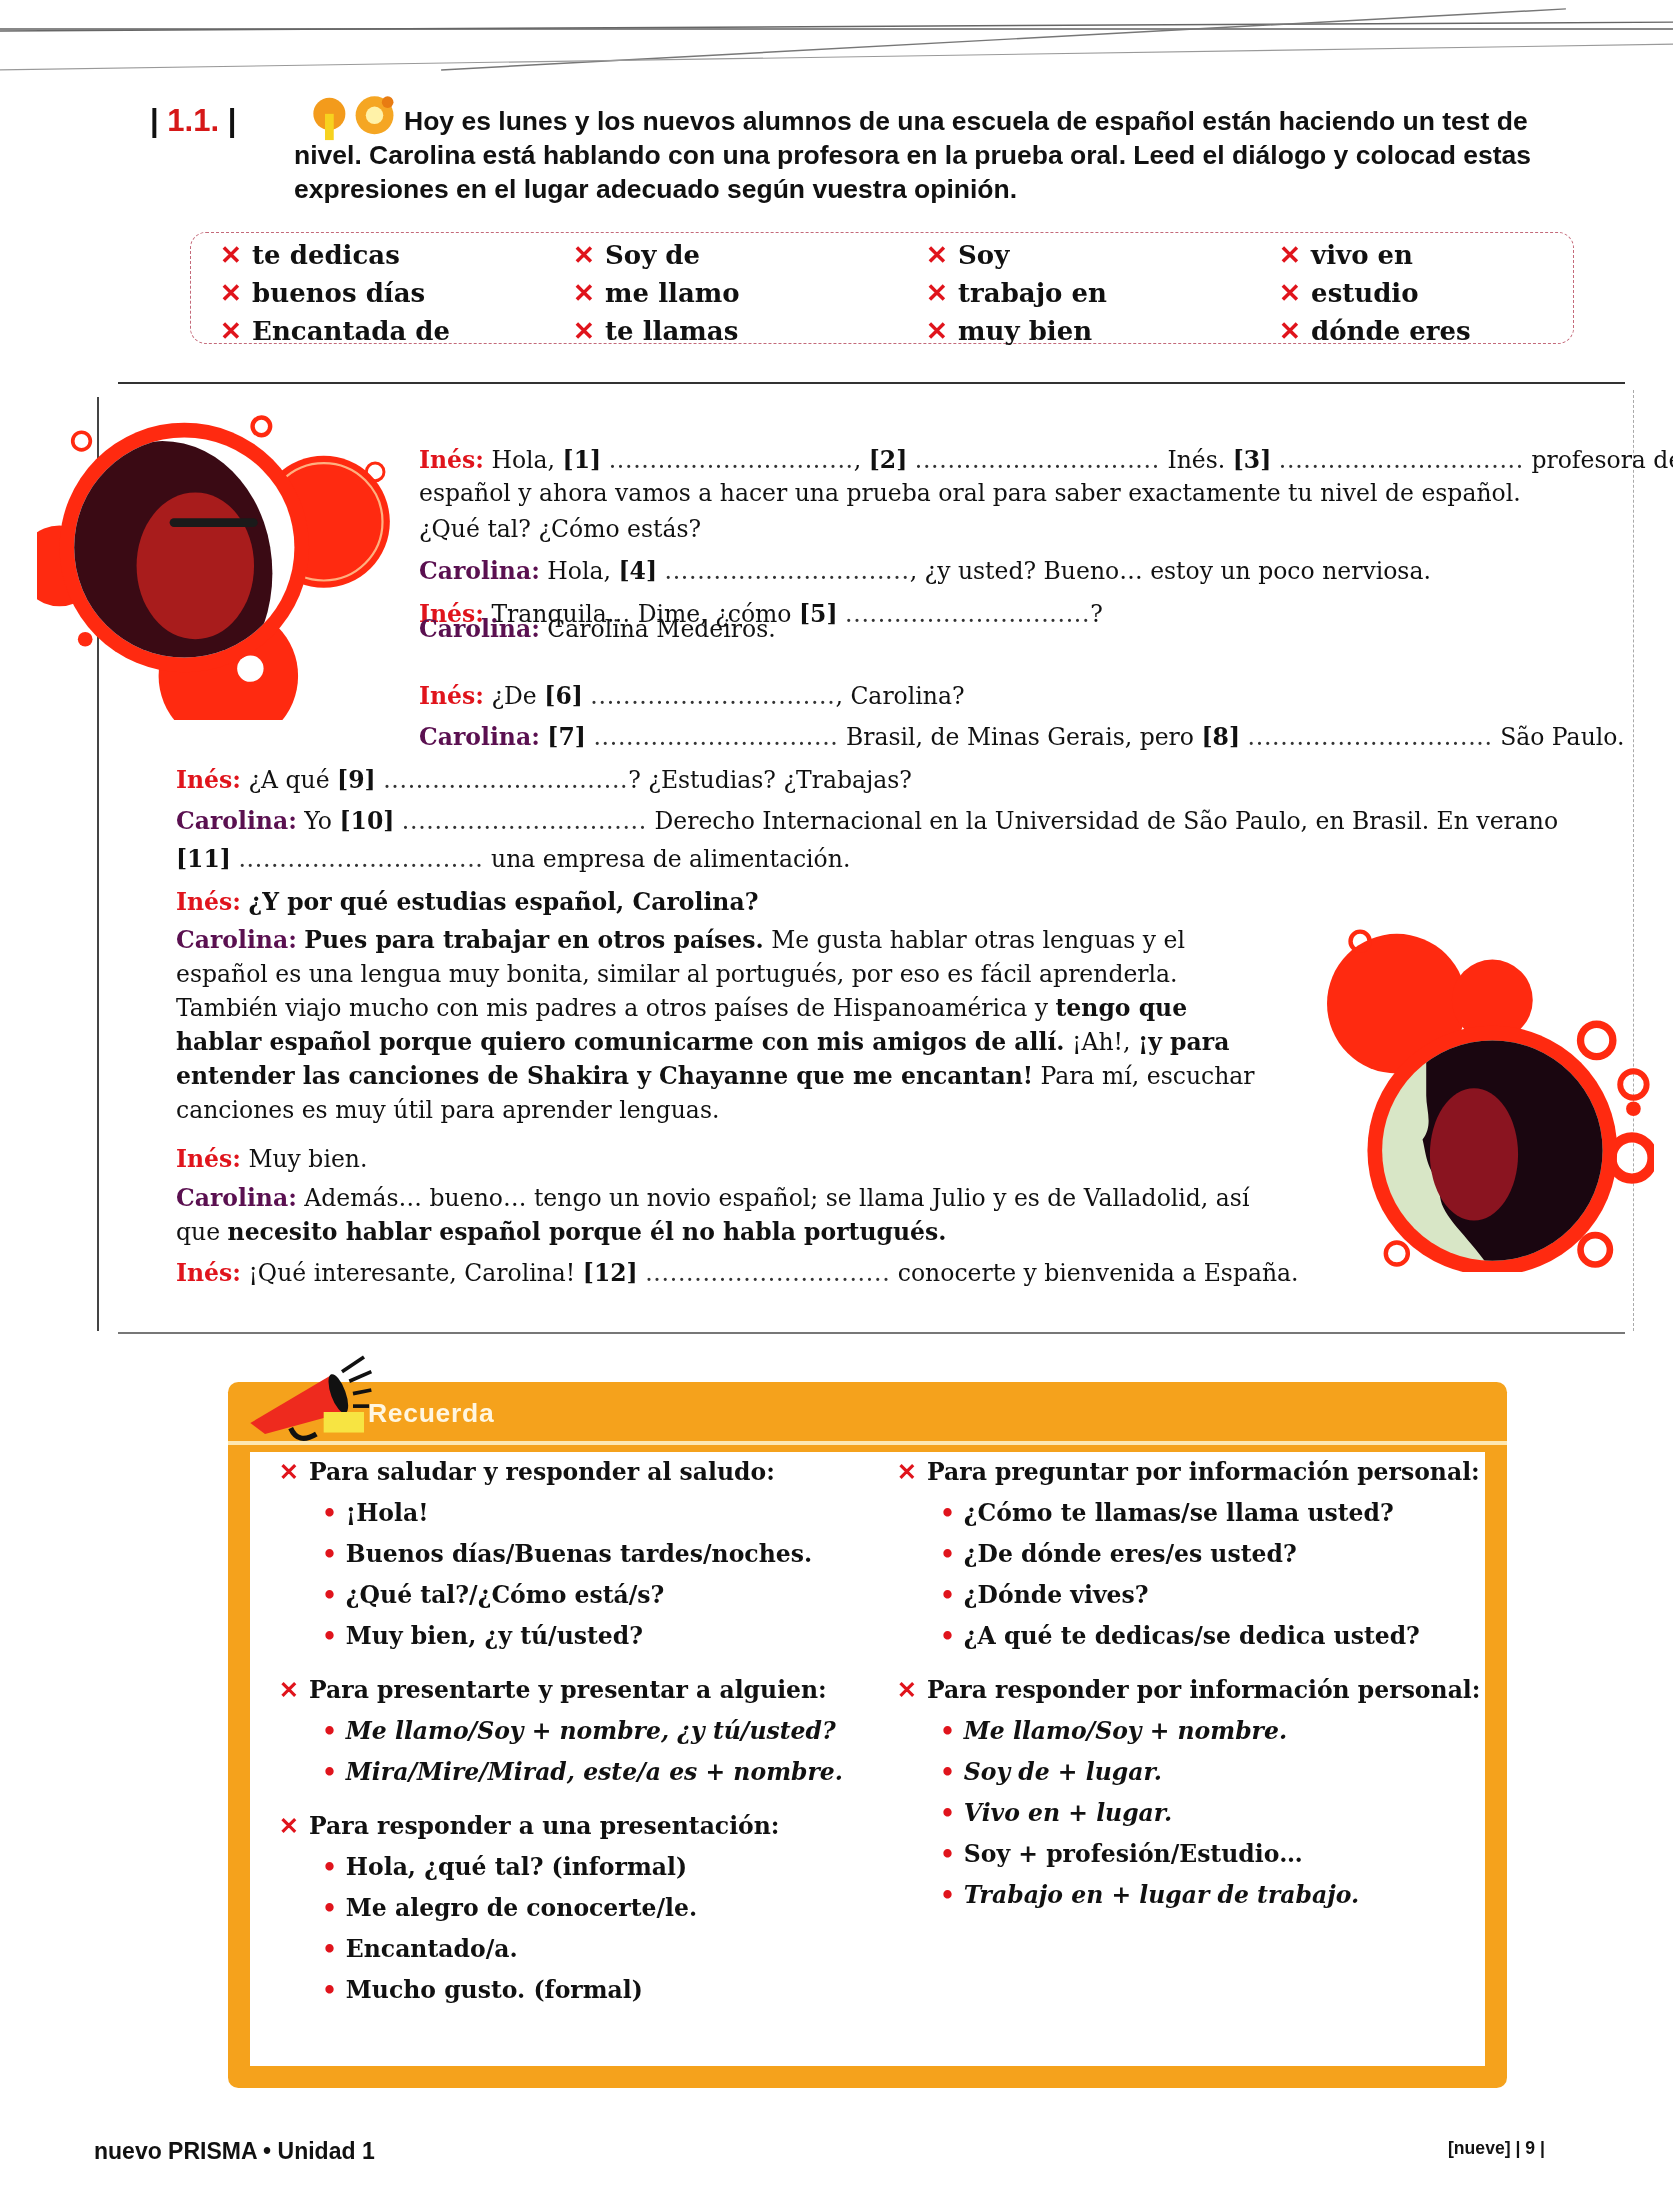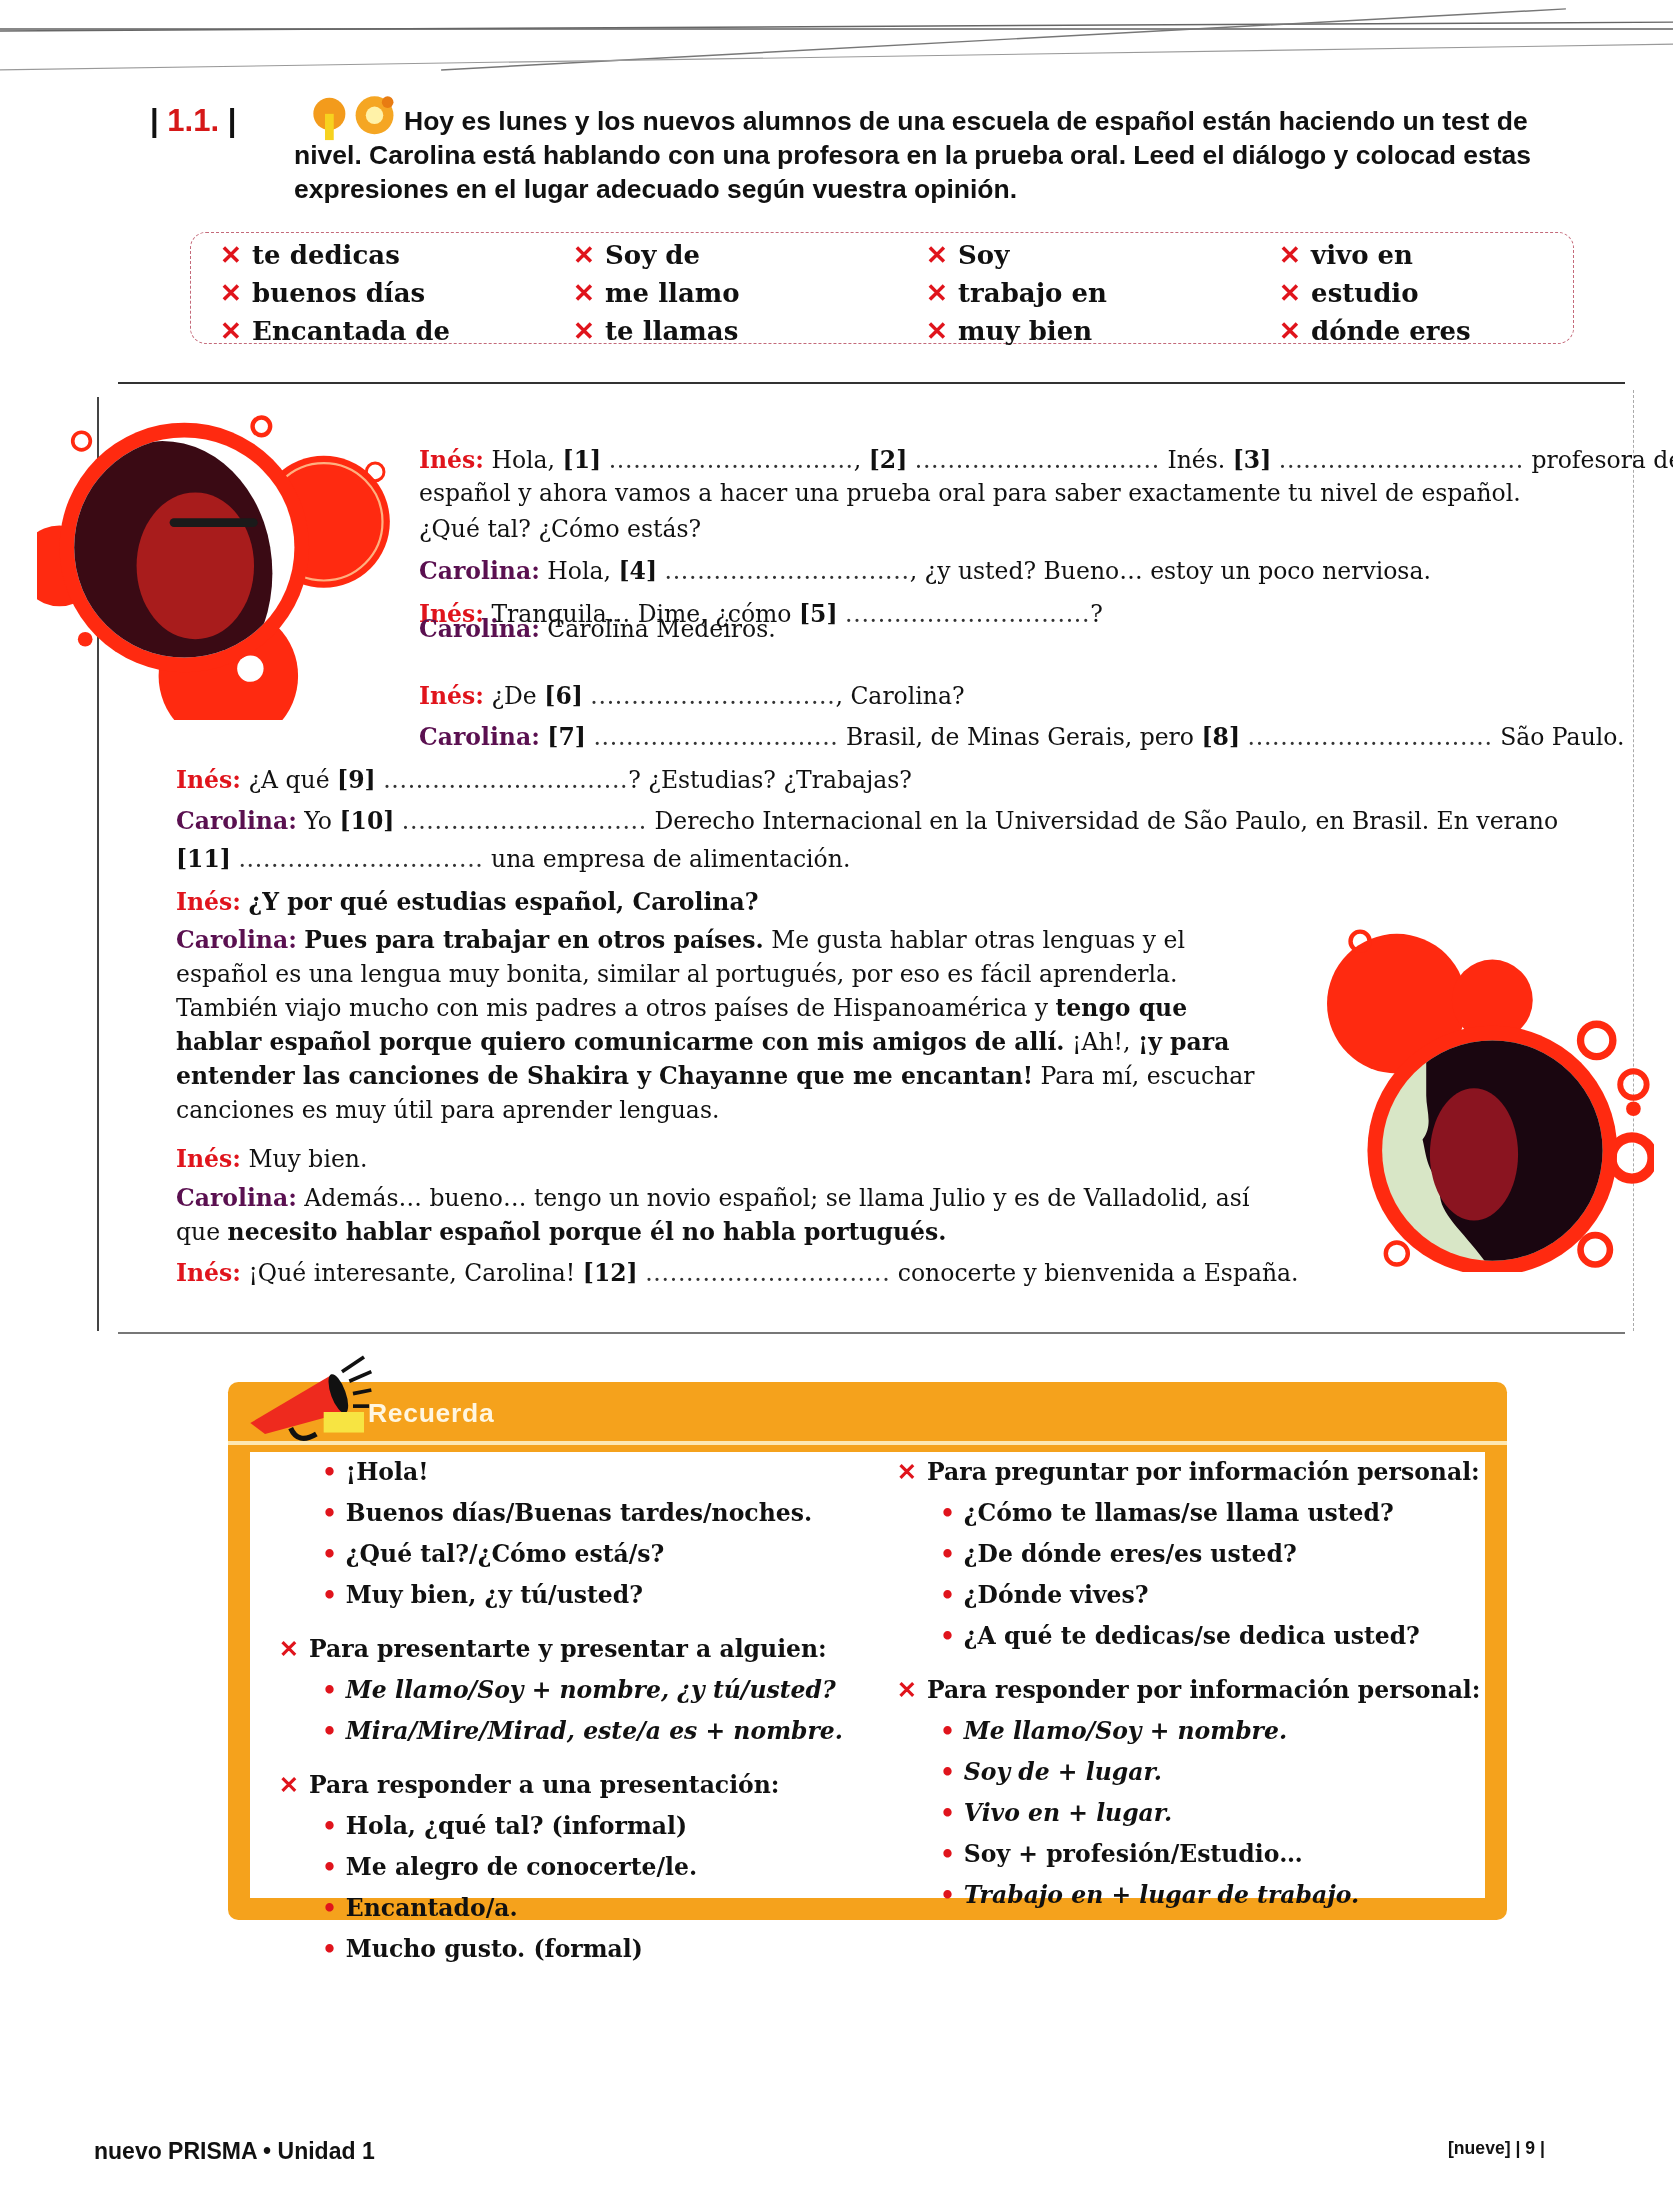--- a/index.html
+++ b/index.html
@@ -25,21 +25,21 @@
   .line{position:absolute;white-space:nowrap;}
   .sp-i{color:#e0141c;font-weight:bold;}
   .sp-c{color:#5a1050;font-weight:bold;}
   .b{font-weight:bold;}
   .gap{font-weight:bold;}
   .dots{letter-spacing:0.7px;color:#333;}
   .para{position:absolute;white-space:normal;}
   
   .portrait{position:absolute;}
   
-  .rec-box{left:228px;top:1382px;width:1279px;height:538px;background:#f5a21c;border-radius:10.3px;}
+  .rec-box{left:228px;top:1382px;width:1279px;height:706px;background:#f5a21c;border-radius:10.3px;}
   .rec-inner{position:absolute;left:22px;top:70px;right:22px;bottom:22px;background:#fff;}
   .rec-stripe{position:absolute;left:0;right:0;top:59px;height:4.4px;background:#fde7b2;}
   .rec-title{position:absolute;left:140px;top:16px;font-family:"Liberation Sans",sans-serif;font-weight:bold;font-size:26.5px;color:#fff6e0;letter-spacing:0.7px;}
   .rec-col{position:absolute;font-size:23.5px;line-height:41px;}
   .rec-head{font-weight:bold;}
   .rec-item{padding-left:43px;font-weight:bold;}
   .bullet{color:#e0141c;margin-right:8.8px;}
   .it{font-style:italic;}
   .sec{margin-bottom:13.2px;}
   
@@ -220,20 +220,21 @@
     <span>conocerte y bienvenida a España.</span>
   </div>
 </div>
 
 <div class="abs rec-box">
   <div class="rec-stripe"></div>
   <div class="rec-title">Recuerda</div>
   <div class="rec-inner">
     <div class="rec-col" style="left:29px;top:0;width:610px;" id="rec-left">
         <div class="sec">
+          <div class="rec-head"><span class="x">✕</span><span>Para saludar y responder al saludo:</span></div>
           <div class="rec-item"><span class="bullet">•</span><span>¡Hola!</span></div>
           <div class="rec-item"><span class="bullet">•</span><span>Buenos días/Buenas tardes/noches.</span></div>
           <div class="rec-item"><span class="bullet">•</span><span>¿Qué tal?/¿Cómo está/s?</span></div>
           <div class="rec-item"><span class="bullet">•</span><span>Muy bien, ¿y tú/usted?</span></div>
         </div>
         <div class="sec">
           <div class="rec-head"><span class="x">✕</span><span>Para presentarte y presentar a alguien:</span></div>
           <div class="rec-item"><span class="bullet">•</span><span class="it">Me llamo/Soy + nombre, ¿y tú/usted?</span></div>
           <div class="rec-item"><span class="bullet">•</span><span class="it">Mira/Mire/Mirad, este/a es + nombre.</span></div>
         </div>

